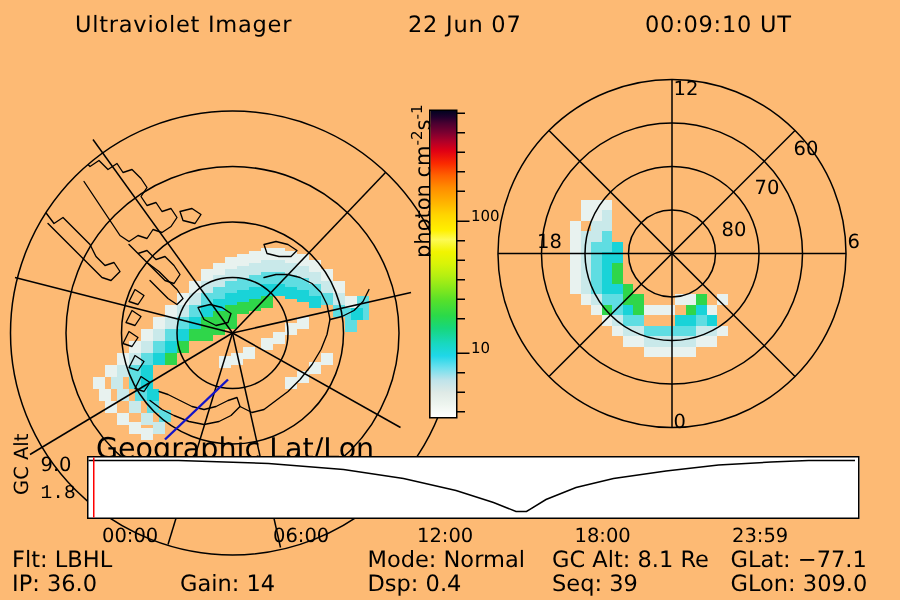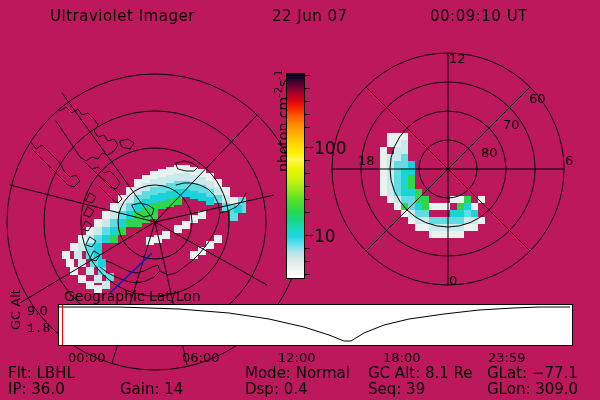--- a/index.html
+++ b/index.html
@@ -4,21 +4,21 @@
 <style>
   html, body {
     margin: 0;
     padding: 0;
     background: #ffffff;
   }
   #app {
     position: relative;
     width: 600px;
     height: 400px;
-    background: #be185d;
+    background: #fdba74;
     font-family: "DejaVu Sans", sans-serif;
     color: #000000;
     overflow: hidden;
   }
   .hdr {
     position: absolute;
     top: 7px;
     font-size: 15px;
     letter-spacing: 0.5px;
     white-space: nowrap;
@@ -86,42 +86,42 @@
     position: absolute;
     left: 39px;
     width: 6px;
     height: 1px;
     background: #000;
   }
   .cb-tick.major { width: 9px; }
   .cb-num {
     position: absolute;
     left: 49px;
-    font-size: 17px;
+    font-size: 10px;
     line-height: 1;
     white-space: nowrap;
   }
   #cbar-title {
     position: absolute;
     left: -48px;
     top: 62px;
     width: 130px;
     font-size: 14px;
     text-align: center;
     transform: rotate(-90deg);
     white-space: nowrap;
   }
   #cbar-title sup { font-size: 10px; }
 
   
   #strip { position: absolute; left: 0; top: 288px; width: 600px; height: 70px; }
   .strip-title {
     position: absolute;
     top: 0px;
-    font-size: 14px;
+    font-size: 19px;
     white-space: nowrap;
   }
   #geo-strip-title  { left: 64px; }
   #apex-strip-title { left: 404px; }
 
   #gcalt-label {
     position: absolute;
     left: -15px;
     top: 14px;
     width: 60px;

